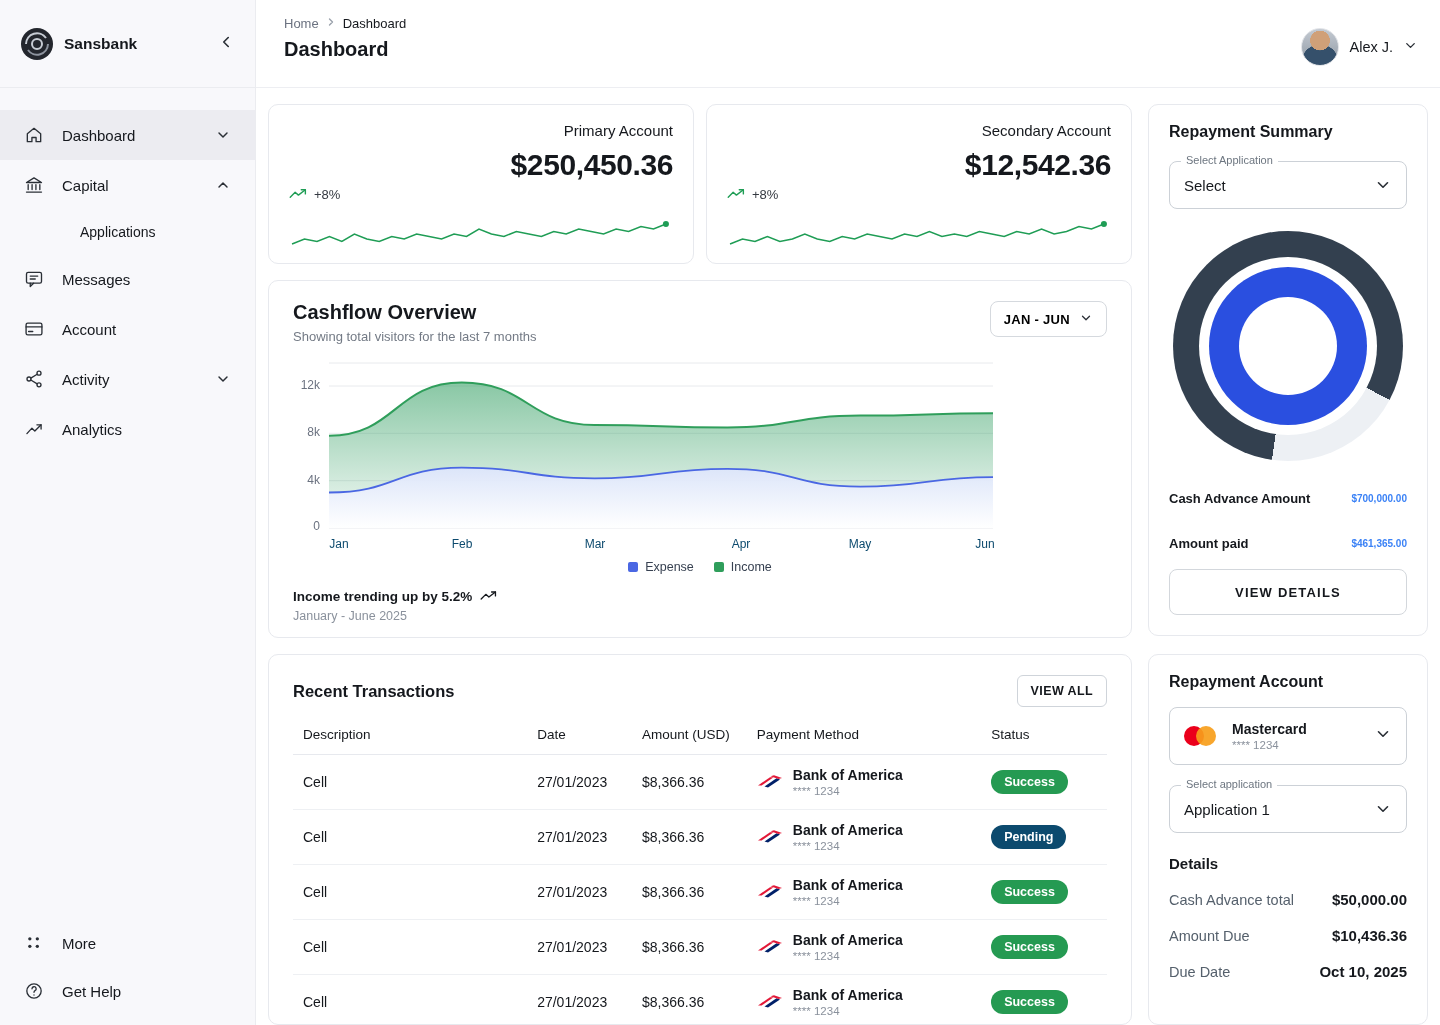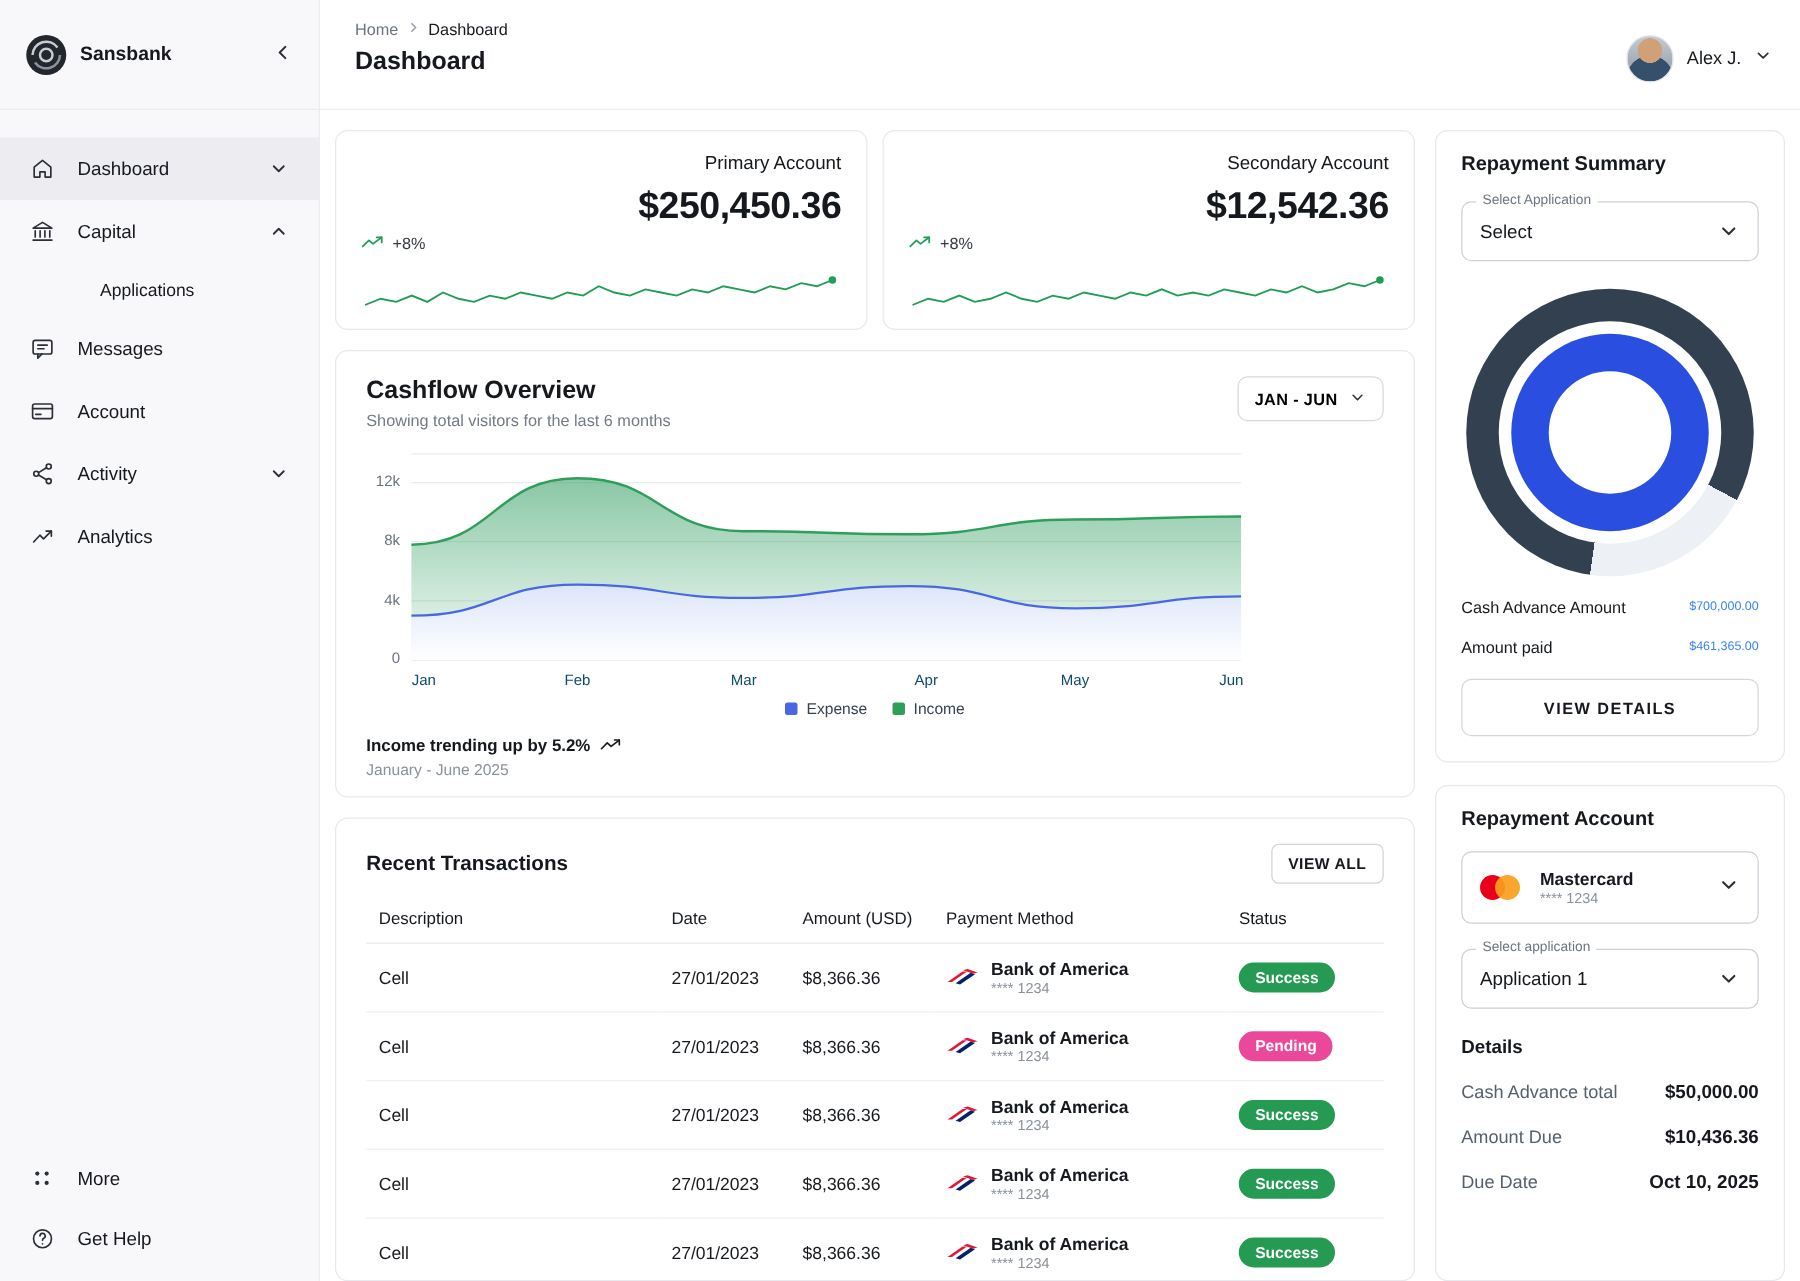--- a/index.html
+++ b/index.html
@@ -77,37 +77,37 @@
       font-size:12.5px; font-weight:600; letter-spacing:.4px; cursor:pointer; font-family:inherit; color:#15181d; }
   table { width:100%; border-collapse:collapse; margin-top:8px; }
   th { text-align:left; font-size:13.5px; font-weight:500; color:#15181d; padding:12px 10px; border-bottom:1px solid #e7e9ee; }
   td { padding:12px 10px; border-bottom:1px solid #eef0f3; font-size:14px; }
   .col-desc{width:235px}.col-date{width:105px}.col-amt{width:115px}.col-pm{width:235px}.col-st{width:126px}
   .method { display:flex; align-items:center; gap:10px; }
   .m-name { font-size:14px; font-weight:700; }
   .m-sub { font-size:11.5px; color:#8a919c; margin-top:2px; }
   .pill { display:inline-block; padding:5px 13px; border-radius:999px; color:#fff; font-size:12.5px; font-weight:600; }
   .pill.success { background:#259a52; }
-  .pill.pending { background:#ec4899; }
+  .pill.pending { background:#0c4a6e; }
 
   
   .summary-card { padding:18px 20px 20px; }
   .rc-title { font-size:16px; font-weight:700; }
   .select-box { position:relative; border:1px solid #ccd1d7; border-radius:8px; height:48px; display:flex; align-items:center;
       padding:0 14px; margin-top:20px; background:#fff; cursor:pointer; }
   .float-label { position:absolute; top:-8px; left:11px; background:#fff; padding:0 5px; font-size:11px; color:#6d7680; }
   .select-value { font-size:15px; }
   .select-box .chev { margin-left:auto; display:flex; }
   .donut { width:230px; height:230px; margin:22px auto 16px; position:relative; }
   .ring-outer { position:absolute; inset:0; border-radius:50%;
       background:conic-gradient(#33404f 0deg 118deg, #edf0f4 118deg 188deg, #33404f 188deg 360deg); }
   .ring-outer-hole { position:absolute; inset:26px; border-radius:50%; background:#fff; }
   .ring-blue { position:absolute; inset:36px; border-radius:50%; background:#2a4fe0; }
   .ring-blue-hole { position:absolute; inset:66px; border-radius:50%; background:#fff; }
-  .stat-row { display:flex; justify-content:space-between; align-items:center; margin-top:17px; font-size:13px; }
+  .stat-row { display:flex; justify-content:space-between; align-items:center; margin-top:30px; font-size:13px;font-weight:bold; }
   .stat-row .v { color:#3b82f6; font-size:10px; }
   .details-btn { margin-top:18px; width:100%; height:46px; border:1px solid #d3d7dc; border-radius:8px; background:#fff;
       font-size:13px; font-weight:600; letter-spacing:1.2px; cursor:pointer; font-family:inherit; color:#15181d; }
   .repay-acct { margin-top:18px; padding:18px 20px; flex:1; }
   .card-select { border:1px solid #ccd1d7; border-radius:8px; min-height:58px; display:flex; align-items:center; gap:12px;
       padding:9px 14px; margin-top:16px; cursor:pointer; }
   .mc { position:relative; width:36px; height:22px; flex:0 0 auto; }
   .mc i { position:absolute; top:1px; width:20px; height:20px; border-radius:50%; }
   .mc-r { left:0; background:#eb001b; }
   .mc-o { left:12px; background:#f79e1b; opacity:.92; }
@@ -302,21 +302,21 @@
                 <path d="M3.0 27.0 L15.3 22.0 L27.7 24.5 L40.0 19.5 L52.3 24.5 L64.7 22.0 L77.0 17.0 L89.3 22.0 L101.7 24.5 L114.0 19.5 L126.3 22.0 L138.7 17.0 L151.0 19.5 L163.3 22.0 L175.7 17.0 L188.0 19.5 L200.3 14.5 L212.7 19.5 L225.0 17.0 L237.3 19.5 L249.7 14.5 L262.0 17.0 L274.3 19.5 L286.7 14.5 L299.0 17.0 L311.3 12.0 L323.7 17.0 L336.0 14.5 L348.3 9.5 L360.7 12.0 L373.0 7.0" fill="none" stroke="#1f9d55" stroke-width="1.5"></path>
                 <circle cx="373.0" cy="7.0" r="3" fill="#1f9d55"></circle>
               </svg>
           </article>
         </section>
 
         <article class="card cashflow">
           <div class="cf-head">
             <div>
               <div class="cf-title">Cashflow Overview</div>
-              <div class="cf-sub">Showing total visitors for the last 6 months</div>
+              <div class="cf-sub">Showing total visitors for the last 7 months</div>
             </div>
             <button class="range-btn">
               <span>JAN - JUN</span>
               <span><svg class="chevron" width="14" height="14" viewBox="0 0 20 20">
                     <path d="M5 7.5l5 5 5-5"></path>
                   </svg></span>
             </button>
           </div>
 
           <div class="plot-row">

